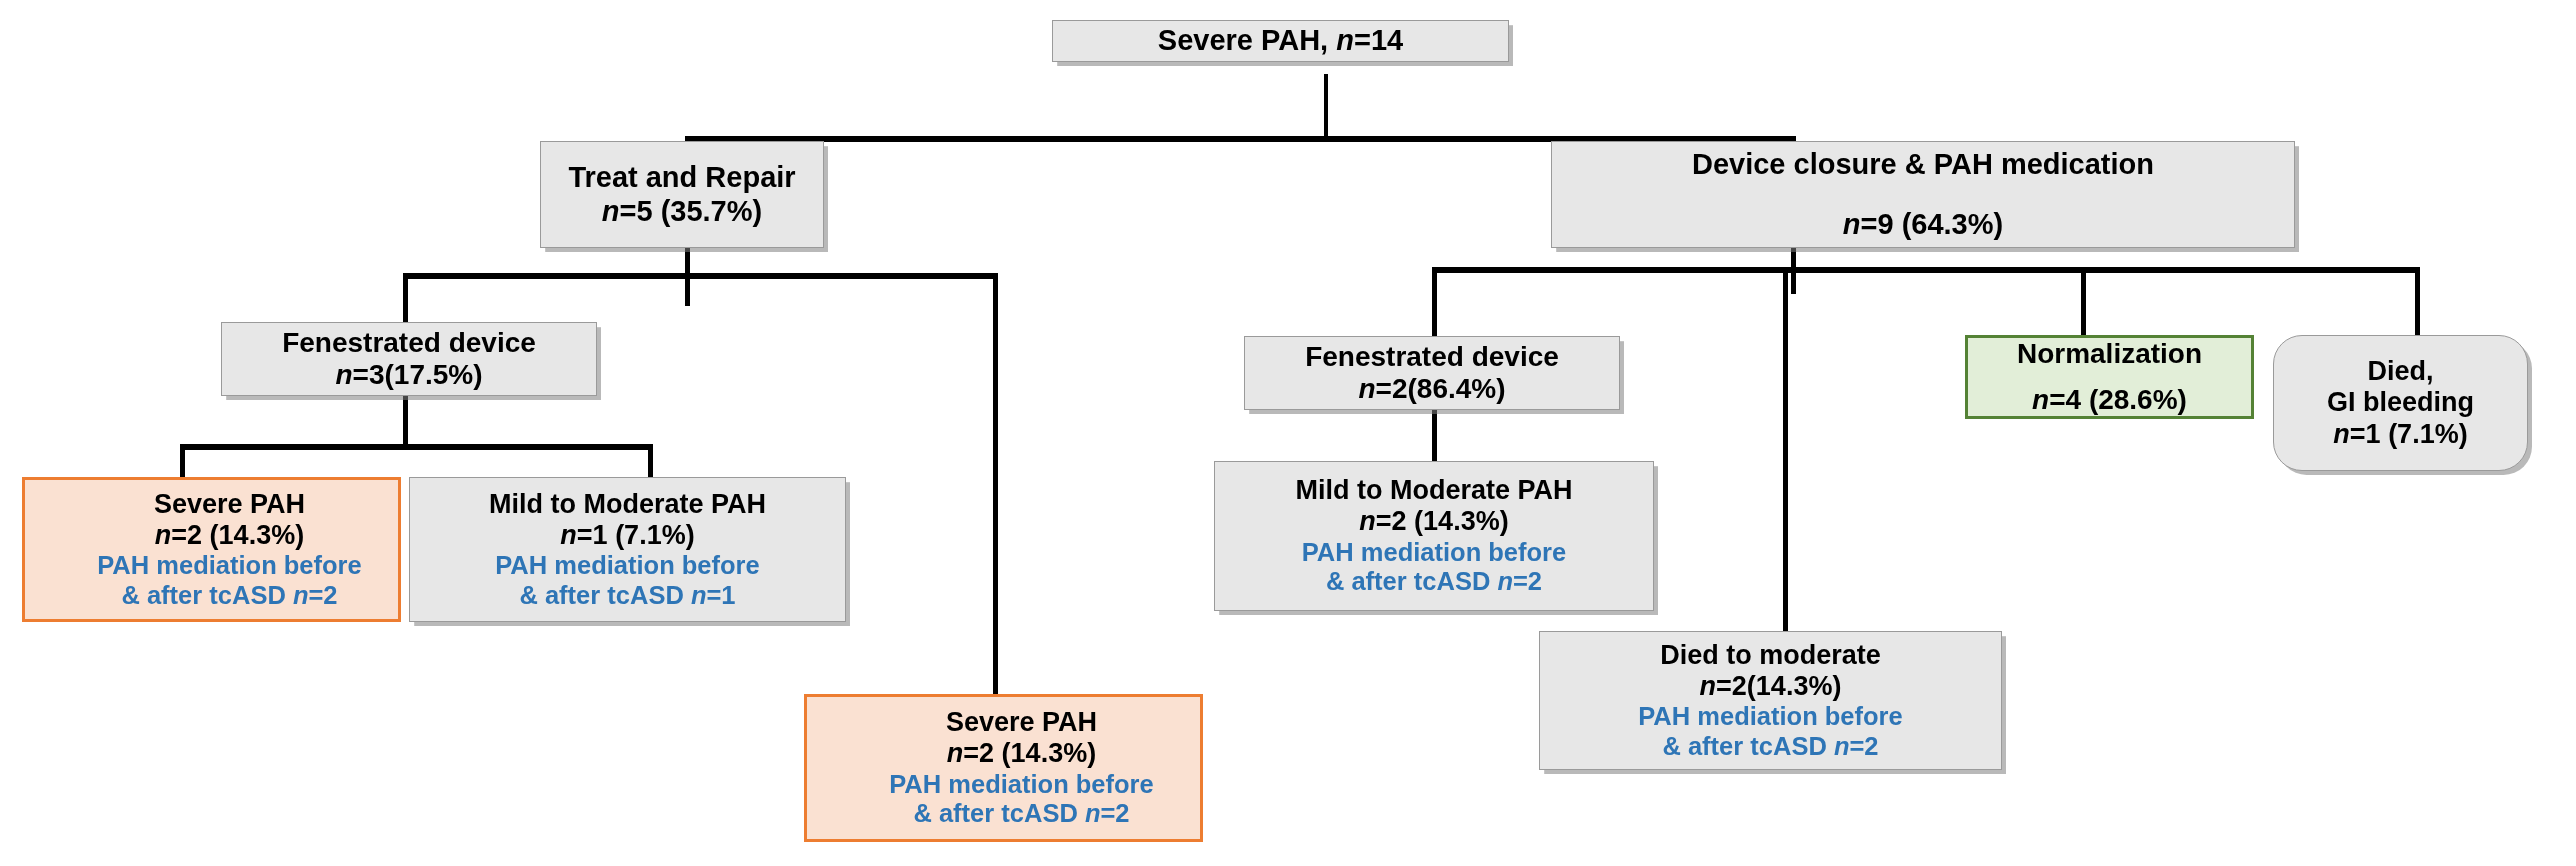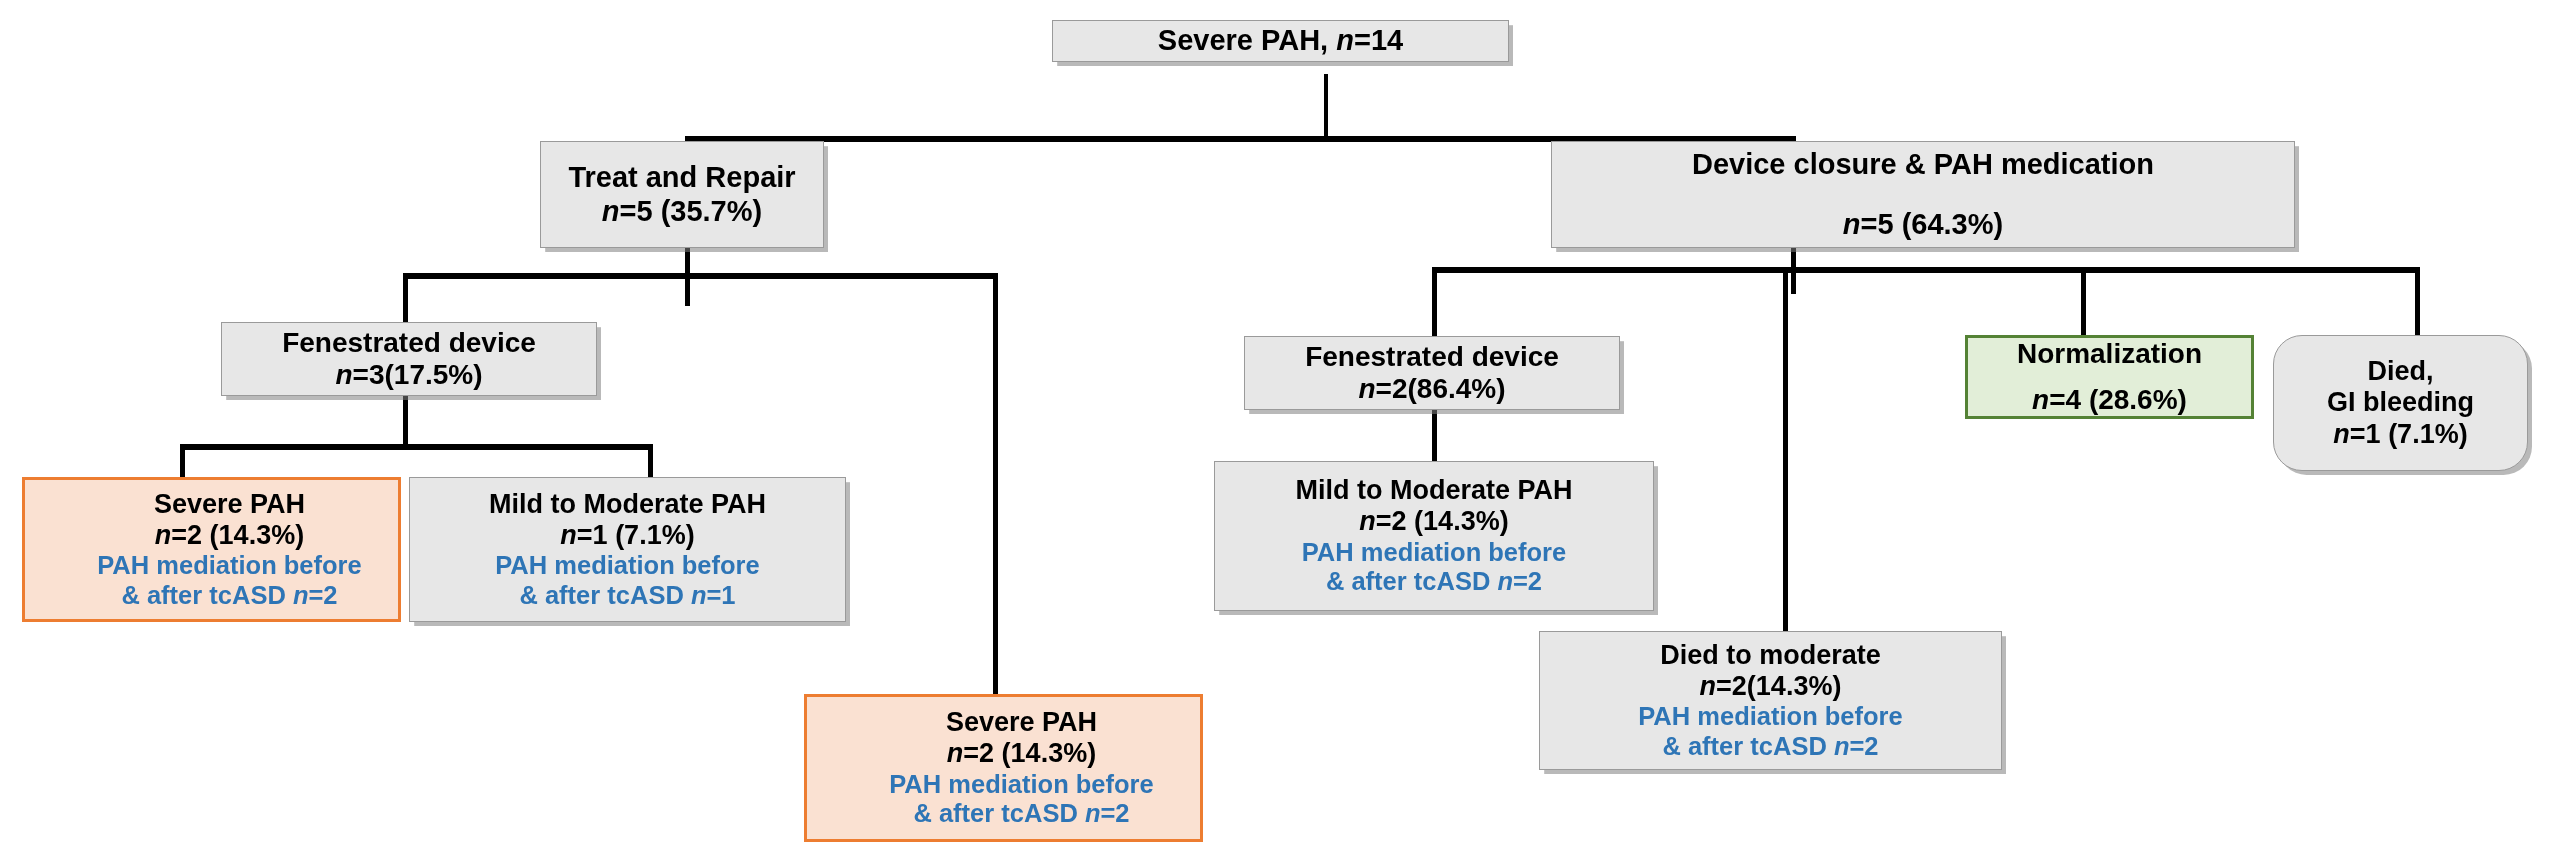--- a/index.html
+++ b/index.html
@@ -92,21 +92,21 @@
     <div class="line fs-50"><span>Severe PAH, </span><i>n</i><span>=14</span></div>
   </div>
 
   <div class="node" style="left:528px;top:141px;width:284px;height:107px;margin-left:12px;">
     <div class="line fs-50">Treat and Repair</div>
     <div class="line fs-50"><i>n</i><span>=5 (35.7%)</span></div>
   </div>
 
   <div class="node" style="left:1551px;top:141px;width:744px;height:107px;gap:26px;">
     <div class="line fs-50">Device closure &amp; PAH medication</div>
-    <div class="line fs-50"><i>n</i><span>=5 (64.3%)</span></div>
+    <div class="line fs-50"><i>n</i><span>=9 (64.3%)</span></div>
   </div>
 
   <div class="node" style="left:221px;top:322px;width:376px;height:74px;">
     <div class="line fs-48">Fenestrated device</div>
     <div class="line fs-48"><i>n</i><span>=3(17.5%)</span></div>
   </div>
 
   <div class="node" style="left:1244px;top:336px;width:376px;height:74px;">
     <div class="line fs-48">Fenestrated device</div>
     <div class="line fs-48"><i>n</i><span>=2(86.4%)</span></div>

